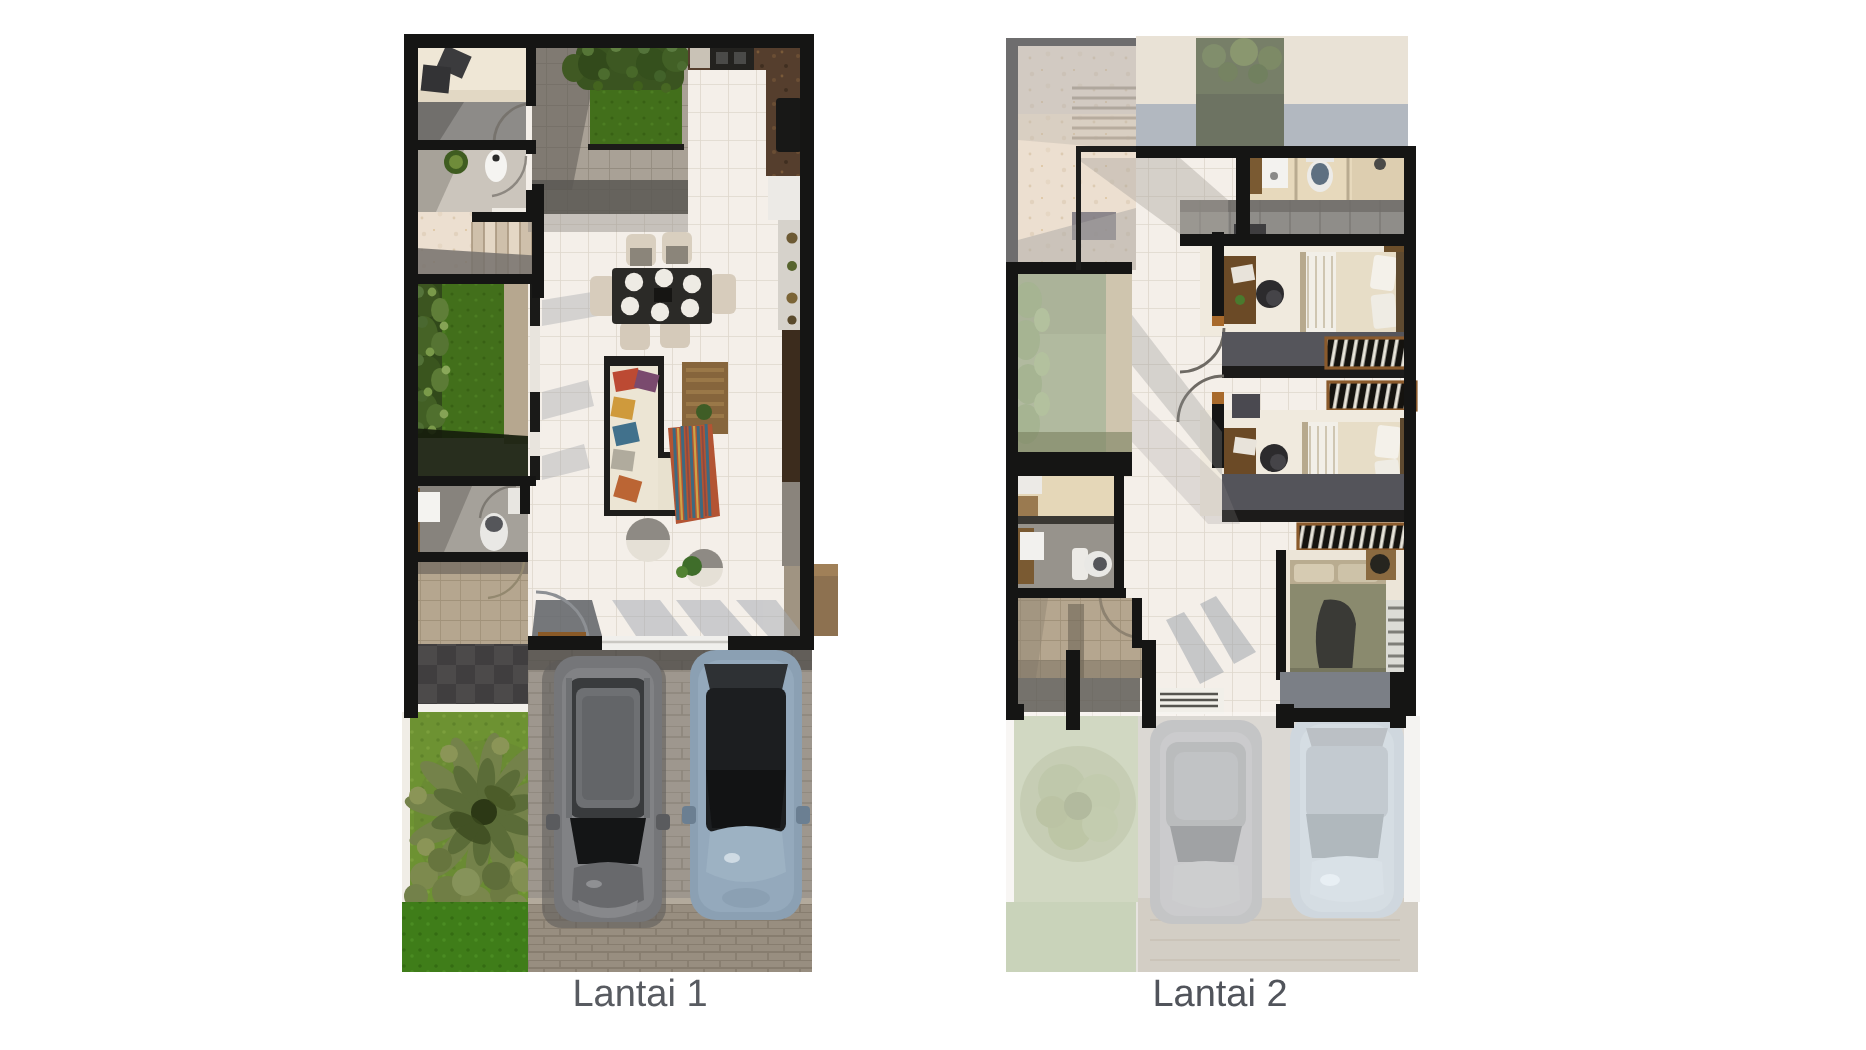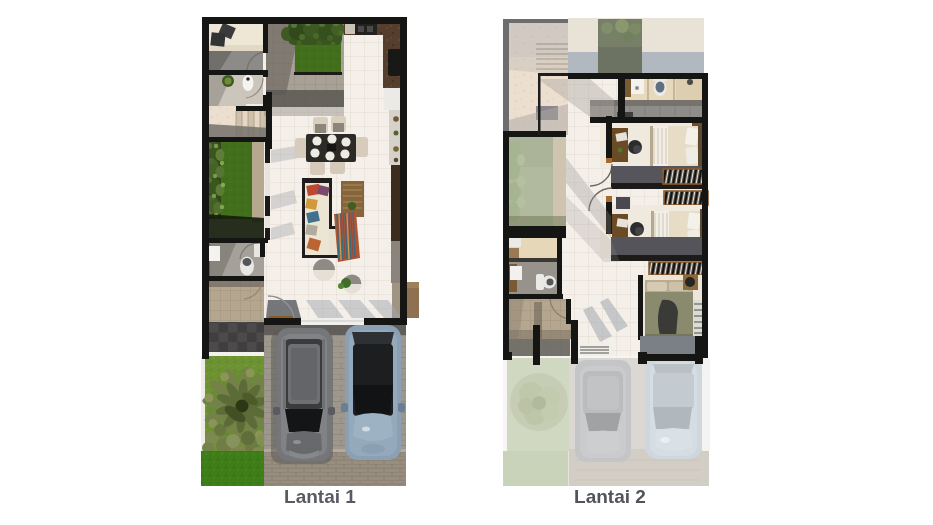--- a/index.html
+++ b/index.html
@@ -1,16 +1,16 @@
 <!DOCTYPE html>
 <html><head>
 <meta charset="utf-8">
 <style>
   html,body{margin:0;padding:0;background:#ffffff;}
-  .wrap{width:933px;height:525px;position:relative;background:#ffffff;overflow:hidden;font-weight:bold;}
+  .wrap{width:933px;height:525px;position:relative;background:#ffffff;overflow:hidden;}
   svg{display:block;}
   text{font-family:"Liberation Sans",sans-serif;}
 </style>
 </head>
 <body>
 <div class="wrap">
 <svg width="933" height="525" viewBox="0 0 933 525">
 <defs>
   <pattern id="tileWhite" width="14" height="14" patternUnits="userSpaceOnUse">
     <rect width="14" height="14" fill="#f4efe9"></rect>

